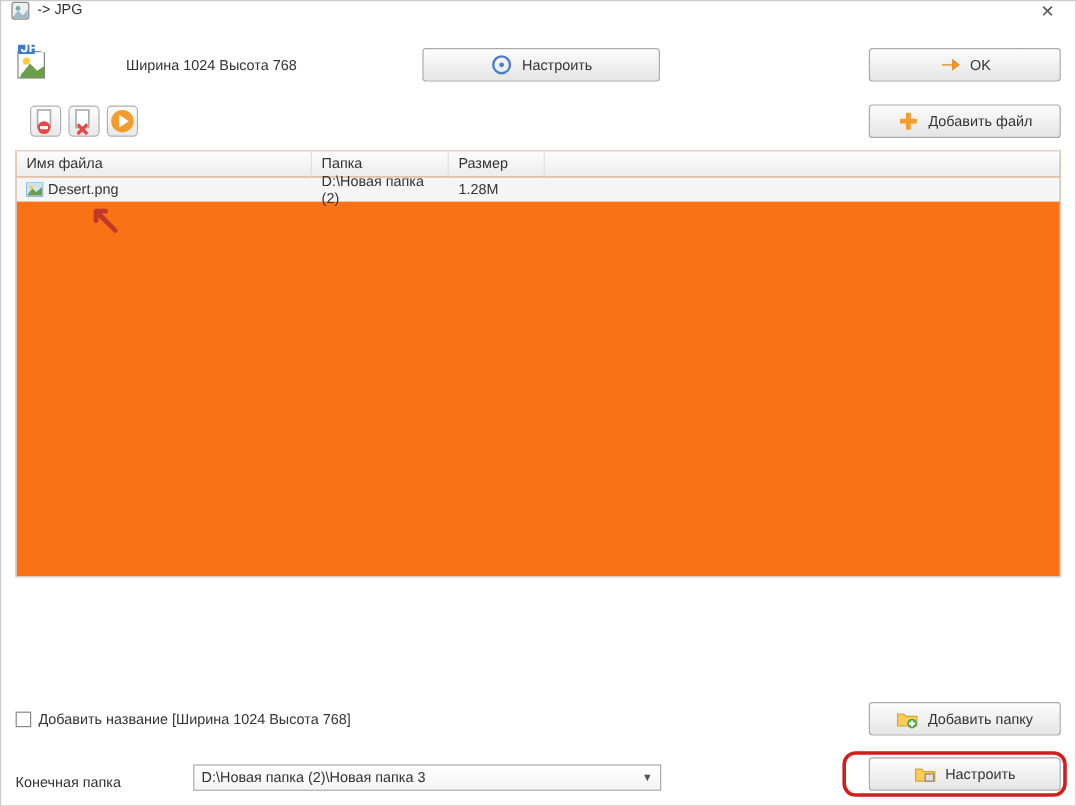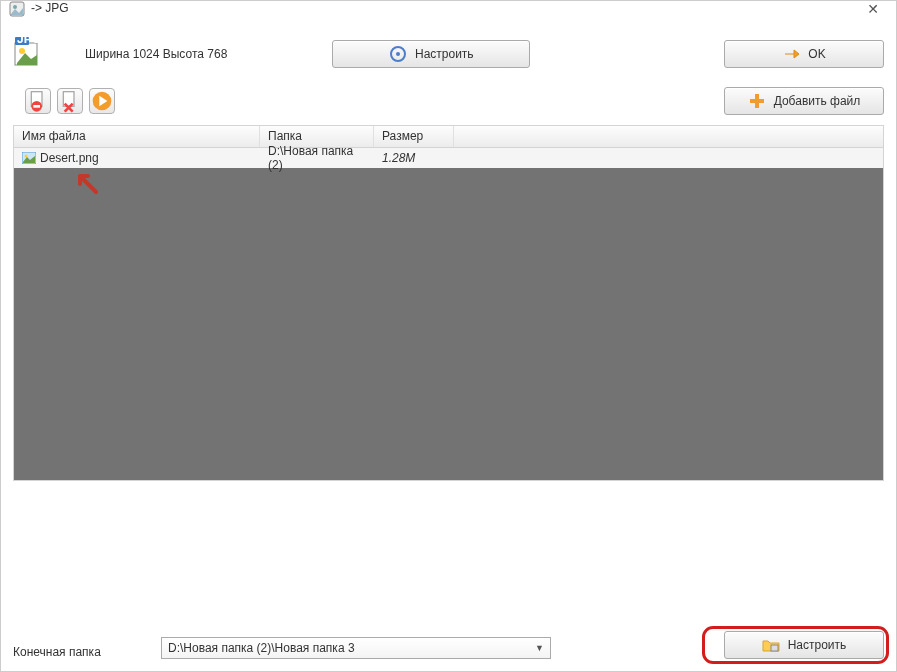--- a/index.html
+++ b/index.html
@@ -4,40 +4,40 @@
 <style>
 * { box-sizing: border-box; margin: 0; padding: 0; font-family: 'Segoe UI', Tahoma, sans-serif; font-size: 12px; }
 body { background: #fff; width: 897px; height: 672px; overflow: hidden; position: relative; }
 .window { width: 897px; height: 672px; border: 1px solid #ccc; background: #fff; position: relative; }
 .titlebar { height: 30px; display: flex; align-items: flex-start; padding: 0 8px; }
 .titlebar .app-icon { width: 16px; height: 16px; margin-right: 6px; }
 .titlebar .title-text { flex: 1; color: #333; }
 .close-x { width: 30px; text-align: center; font-size: 14px; color: #555; cursor: pointer; }
 .toolbar-top { display: flex; align-items: center; padding: 6px 12px 16px 12px; gap: 14px; }
 .jpg-icon { width: 34px; height: 34px; }
-.dim-text { color: #333; margin-left: 24px; }
+.dim-text { color: #333; margin-left: 44px; }
 .btn { background: linear-gradient(#fcfcfc,#e5e5e5); border: 1px solid #aaa; border-radius: 3px; display: inline-flex; align-items: center; justify-content: center; gap: 8px; padding: 4px 12px; cursor: pointer; color: #333; box-shadow: inset 0 1px 0 #fff; margin-left: 17px; }
 .btn.wider { width: 160px; height: 28px; }
 .btn-configure { width: 198px; height: 28px; }
 .icon-sm { width: 18px; height: 18px; }
 .spacer { flex: 1; }
 .row2 { display: flex; align-items: center; padding: 0 12px 10px 24px; gap: 6px; }
 .small-btn { width: 26px; height: 26px; background: linear-gradient(#fcfcfc,#e8e8e8); border: 1px solid #b0b0b0; border-radius: 4px; display: inline-flex; align-items: center; justify-content: center; cursor: pointer; }
-.file-table { margin: 0 12px; border: 1px solid #d4d4d4; height: 356px; background: #737373; position: relative; }
+.file-table { margin: 0 12px; border: 1px solid #d4d4d4; height: 356px; background: #f97316; position: relative; }
 .tbl-head { display: flex; background: linear-gradient(#fdfdfd,#ececec); border-bottom: 1px solid #d4d4d4; height: 22px; }
 .th { padding: 3px 8px; border-right: 1px solid #e0e0e0; color: #333; }
 .th.c1 { width: 246px; }
 .th.c2 { width: 114px; }
 .th.c3 { width: 80px; }
 .th.last { flex: 1; border-right: none; }
 .tbl-row { display: flex; height: 20px; align-items: center; background: #f5f5f5; }
 .td { padding: 2px 8px; color: #333; }
 .td.c1 { width: 246px; display: flex; align-items: center; gap: 4px; }
 .td.c2 { width: 114px; }
-.td.c3 { width: 80px; font-style: italic; }
+.td.c3 { width: 80px; }
 .file-icon { width: 14px; height: 12px; }
 .arrow-overlay { position: absolute; left: 58px; top: 42px; }
 .bottom-area { position: absolute; left: 0; right: 0; bottom: 0; padding: 12px; }
 .bottom-row1 { display: flex; align-items: center; gap: 6px; margin-bottom: 18px; }
 .check { width: 13px; height: 13px; border: 1px solid #888; background: #fff; cursor: pointer; }
 .bottom-row2 { display: flex; align-items: flex-end; gap: 8px; }
 .select { width: 390px; height: 22px; border: 1px solid #aaa; background: linear-gradient(#fff,#f4f4f4); display: flex; align-items: center; padding: 0 6px; cursor: pointer; }
 .select .sel-text { flex: 1; color: #333; }
 .select .sel-arrow { color: #555; font-size: 9px; }
 .btn-highlight { outline: 3px solid #d31d1d; outline-offset: 2px; border-radius: 6px; }
@@ -145,20 +145,36 @@
       <div class="td c3">1.28M</div>
     </div>
     <div class="arrow-overlay">
       <svg width="30" height="30" viewBox="0 0 30 30">
           <path d="M24 24 L8 8 M8 8 L8 16 M8 8 L16 8" stroke="#c0392b" stroke-width="4" fill="none" stroke-linecap="round" stroke-linejoin="round"></path>
         </svg>
     </div>
   </div>
 
   <div class="bottom-area">
+    <div class="bottom-row1">
+      <div class="check"></div>
+      <span class="lbl">Добавить название [Ширина 1024 Высота 768]</span>
+      <div class="spacer"></div>
+      <button class="btn wider">
+        <span class="icon-sm">
+          <svg viewBox="0 0 18 18">
+              <path d="M1 5 L6 5 L8 7 L17 7 L17 15 L1 15 Z" fill="#ffcc55" stroke="#d9a52e"></path>
+              <circle cx="13" cy="13" r="4" fill="#4a4"></circle>
+              <rect x="12" y="10.5" width="2" height="5" fill="#fff"></rect>
+              <rect x="10.5" y="12" width="5" height="2" fill="#fff"></rect>
+            </svg>
+        </span>
+        <span>Добавить папку</span>
+      </button>
+    </div>
     <div class="bottom-row2">
       <span class="lbl" style="width:140px">Конечная папка</span>
       <div class="select">
         <span class="sel-text">D:\Новая папка (2)\Новая папка 3</span>
         <span class="sel-arrow">▼</span>
       </div>
       <div class="spacer"></div>
       <span class="btn-highlight">
         <button class="btn wider">
           <span class="icon-sm">

